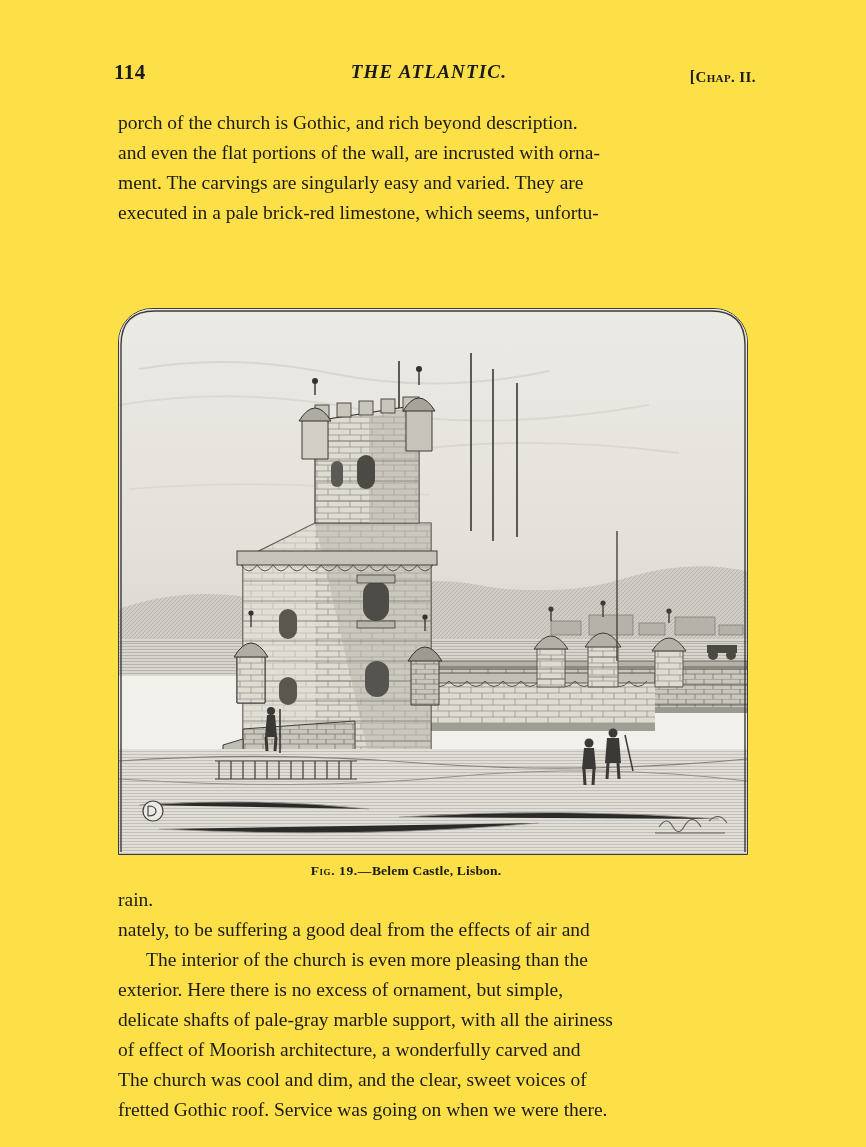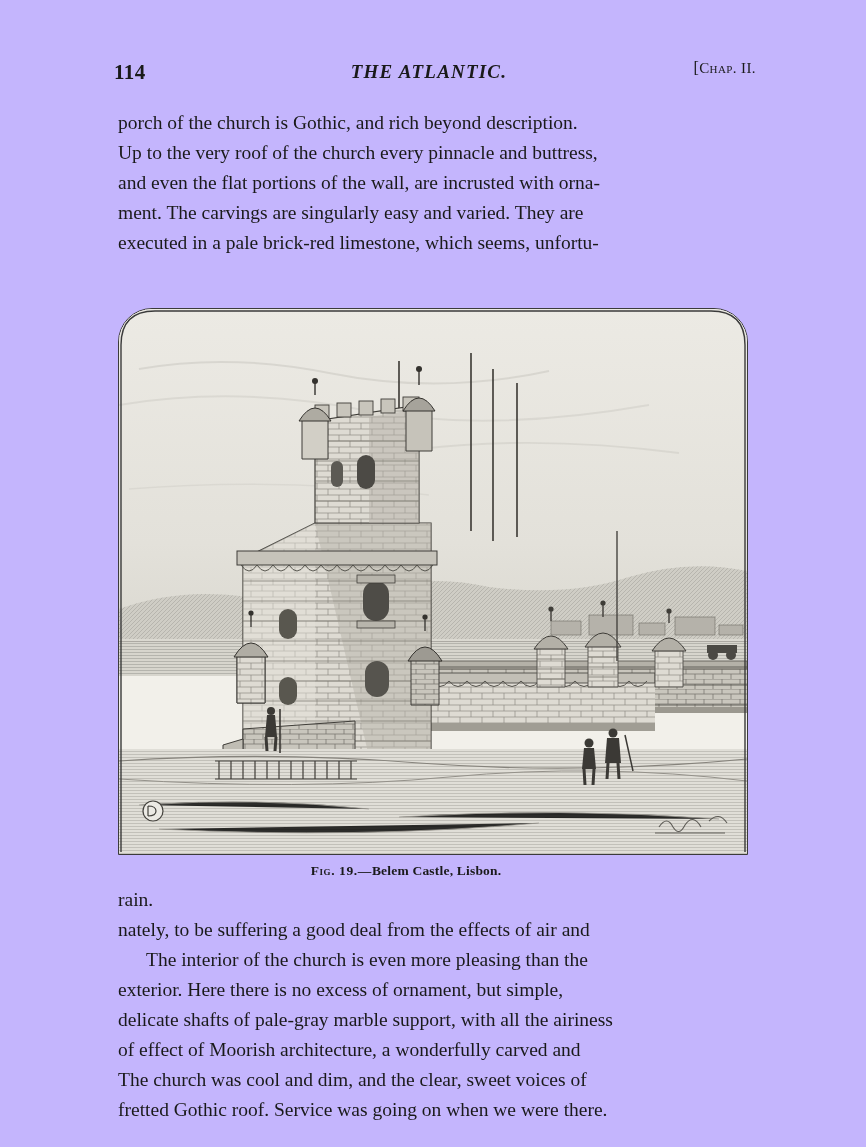--- a/index.html
+++ b/index.html
@@ -11,21 +11,21 @@
     width: 866px;
     height: 1147px;
     position: relative;
     font-family: "Liberation Serif", serif;
     color: #1a1a1a;
     overflow: hidden;
   }
   .page {
     position: absolute;
     inset: 0;
-    background: #c4b5fd;
+    background: #fde047;
   }
   
   .running-head {
     position: absolute;
     top: 58px;
     left: 110px;
     right: 110px;
     height: 26px;
   }
   .folio {
@@ -43,25 +43,25 @@
     top: 3px;
     text-align: center;
     font-style: italic;
     font-weight: bold;
     font-size: 19px;
     letter-spacing: 1.2px;
   }
   .chap-ref {
     position: absolute;
     right: 0;
-    top: 1px;
+    top: 10px;
     font-size: 15px;
     font-variant: small-caps;
     letter-spacing: 0.4px;
-    font-weight: normal;
+    font-weight: bold;
   }
   .chap-ref .bracket { font-variant: normal; font-size: 16px; }
   
   .col {
     position: absolute;
     left: 118px;
     width: 627px;
   }
   .para {
     font-size: 19.5px;
@@ -113,21 +113,20 @@
 
   <div class="running-head">
     <div class="folio">114</div>
     <div class="head-title">THE ATLANTIC.</div>
     <div class="chap-ref"><span class="bracket">[</span><span>Chap. II.</span></div>
   </div>
 
   <div class="col" id="top-text">
     <p class="para">
       <span class="ln">porch of the church is Gothic, and rich beyond description.</span>
-      <span class="ln">Up to the very roof of the church every pinnacle and buttress,</span>
       <span class="ln">and even the flat portions of the wall, are incrusted with orna-</span>
       <span class="ln">ment.    The carvings are singularly easy and varied.    They are</span>
       <span class="ln">executed in a pale brick-red limestone, which seems, unfortu-</span>
     </p>
   </div>
 
   <div class="figure">
     <div class="plate">
       <svg viewBox="0 0 628 545" preserveAspectRatio="none">
         <defs>

